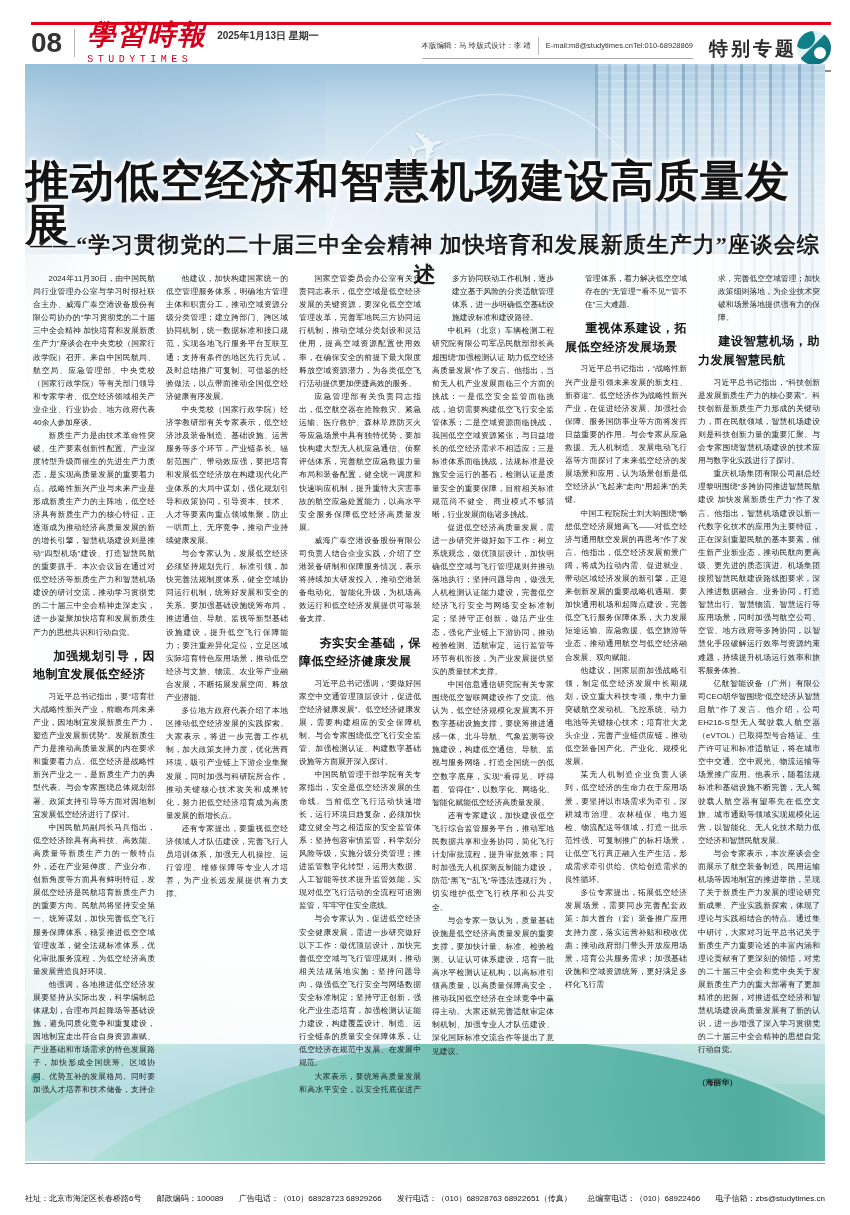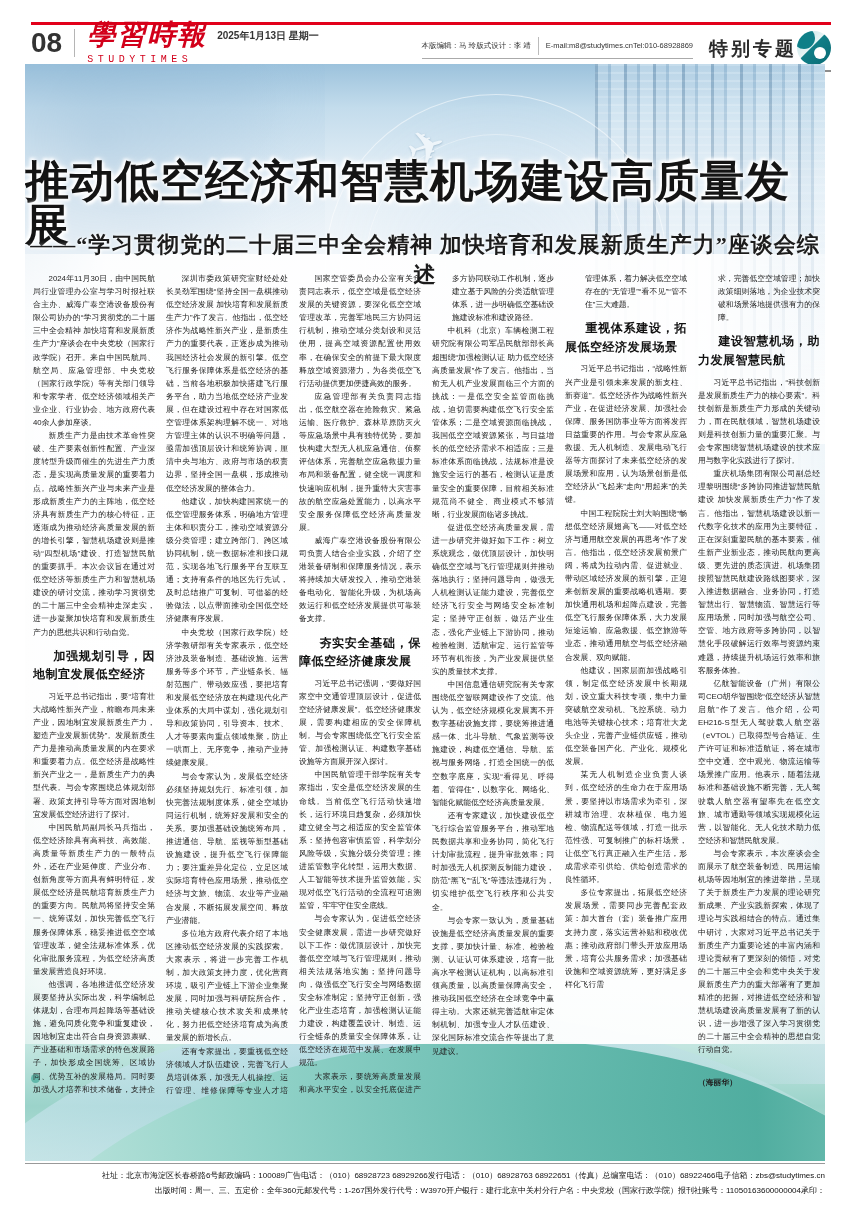--- a/index.html
+++ b/index.html
@@ -80,21 +80,21 @@
   .cols{position:absolute;left:33px;top:272px;width:787px;height:824px;display:flex;gap:11px;overflow:hidden;}
   .col{flex:1;overflow:hidden;font-size:7.8px;line-height:13.1px;text-align:justify;color:#222;}
   .col p{margin:0;text-indent:2em;}
   .col p.cont{text-indent:0;margin-left:20px;}
   .col h3{font-size:12px;font-weight:800;color:#111;line-height:1.55;margin:8px 0 6px;
     text-indent:1.7em;letter-spacing:.5px;text-align:justify;}
   .col p.byline{text-indent:0;text-align:left;font-weight:700;padding-right:8px;margin-top:20px;}
   
   .page-footer{position:absolute;left:25px;top:1163px;width:800px;border-top:1px solid #999;
     padding-top:4px;font-size:8px;color:#111;}
-  .fline{display:flex;justify-content:flex-end;line-height:15px;white-space:nowrap;}
+  .fline{display:flex;justify-content:space-between;line-height:15px;white-space:nowrap;margin-top:23px;}
 </style>
 </head>
 <body>
 
 <div class="page-header">
   <div class="red-rule"></div>
   <div class="header-row">
     <div class="hleft">
       <div class="page-num">08</div>
       <div class="vdiv"></div>
@@ -143,21 +143,20 @@
 <div class="cols">
     <div class="col">
       <p>2024年11月30日，由中国民航局行业管理办公室与学习时报社联合主办、威海广泰空港设备股份有限公司协办的“学习贯彻党的二十届三中全会精神 加快培育和发展新质生产力”座谈会在中央党校（国家行政学院）召开。来自中国民航局、航空局、应急管理部、中央党校（国家行政学院）等有关部门领导和专家学者、低空经济领域相关产业企业、行业协会、地方政府代表40余人参加座谈。</p>
       <p>新质生产力是由技术革命性突破、生产要素创新性配置、产业深度转型升级而催生的先进生产力质态，是实现高质量发展的重要着力点。战略性新兴产业与未来产业是形成新质生产力的主阵地，低空经济具有新质生产力的核心特征，正逐渐成为推动经济高质量发展的新的增长引擎，智慧机场建设则是推动“四型机场”建设、打造智慧民航的重要抓手。本次会议旨在通过对低空经济等新质生产力和智慧机场建设的研讨交流，推动学习贯彻党的二十届三中全会精神走深走实，进一步凝聚加快培育和发展新质生产力的思想共识和行动自觉。</p>
       <h3>加强规划引导，因地制宜发展低空经济</h3>
       <p>习近平总书记指出，要“培育壮大战略性新兴产业，前瞻布局未来产业，因地制宜发展新质生产力，塑造产业发展新优势”。发展新质生产力是推动高质量发展的内在要求和重要着力点。低空经济是战略性新兴产业之一，是新质生产力的典型代表。与会专家围绕总体规划部署、政策支持引导等方面对因地制宜发展低空经济进行了探讨。</p>
       <p>中国民航局副局长马兵指出，低空经济除具有高科技、高效能、高质量等新质生产力的一般特点外，还在产业延伸度、产业分布、创新角度等方面具有鲜明特征，发展低空经济是民航培育新质生产力的重要方向。民航局将坚持安全第一、统筹谋划，加快完善低空飞行服务保障体系，稳妥推进低空空域管理改革，健全法规标准体系，优化审批服务流程，为低空经济高质量发展营造良好环境。</p>
       <p>他强调，各地推进低空经济发展要坚持从实际出发，科学编制总体规划，合理布局起降场等基础设施，避免同质化竞争和重复建设，因地制宜走出符合自身资源禀赋、产业基础和市场需求的特色发展路子，加快形成全国统筹、区域协同、优势互补的发展格局。同时要加强人才培养和技术储备，支持企业加大研发投入，推动产学研用深度融合，不断塑造发展新动能新优势。</p>
     </div>
     <div class="col">
-      <p>深圳市委政策研究室财经处处长吴劲军围绕“坚持全国一盘棋推动低空经济发展 加快培育和发展新质生产力”作了发言。他指出，低空经济作为战略性新兴产业，是新质生产力的重要代表，正逐步成为推动我国经济社会发展的新引擎。低空飞行服务保障体系是低空经济的基础，当前各地积极加快搭建飞行服务平台，助力当地低空经济产业发展，但在建设过程中存在对国家低空管理体系架构理解不统一、对地方管理主体的认识不明确等问题，亟需加强顶层设计和统筹协调，厘清中央与地方、政府与市场的权责边界，坚持全国一盘棋，形成推动低空经济发展的整体合力。</p>
       <p>他建议，加快构建国家统一的低空管理服务体系，明确地方管理主体和职责分工，推动空域资源分级分类管理；建立跨部门、跨区域协同机制，统一数据标准和接口规范，实现各地飞行服务平台互联互通；支持有条件的地区先行先试，及时总结推广可复制、可借鉴的经验做法，以点带面推动全国低空经济健康有序发展。</p>
       <p>中央党校（国家行政学院）经济学教研部有关专家表示，低空经济涉及装备制造、基础设施、运营服务等多个环节，产业链条长、辐射范围广、带动效应强，要把培育和发展低空经济放在构建现代化产业体系的大局中谋划，强化规划引导和政策协同，引导资本、技术、人才等要素向重点领域集聚，防止一哄而上、无序竞争，推动产业持续健康发展。</p>
       <p>与会专家认为，发展低空经济必须坚持规划先行、标准引领，加快完善法规制度体系，健全空域协同运行机制，统筹好发展和安全的关系。要加强基础设施统筹布局，推进通信、导航、监视等新型基础设施建设，提升低空飞行保障能力；要注重差异化定位，立足区域实际培育特色应用场景，推动低空经济与文旅、物流、农业等产业融合发展，不断拓展发展空间、释放产业潜能。</p>
       <p>多位地方政府代表介绍了本地区推动低空经济发展的实践探索。大家表示，将进一步完善工作机制，加大政策支持力度，优化营商环境，吸引产业链上下游企业集聚发展，同时加强与科研院所合作，推动关键核心技术攻关和成果转化，努力把低空经济培育成为高质量发展的新增长点。</p>
       <p>还有专家提出，要重视低空经济领域人才队伍建设，完善飞行人员培训体系，加强无人机操控、运行管理、维修保障等专业人才培养，为产业长远发展提供有力支撑。</p>
     </div>
     <div class="col">
       <p>国家空管委员会办公室有关负责同志表示，低空空域是低空经济发展的关键资源，要深化低空空域管理改革，完善军地民三方协同运行机制，推动空域分类划设和灵活使用，提高空域资源配置使用效率，在确保安全的前提下最大限度释放空域资源潜力，为各类低空飞行活动提供更加便捷高效的服务。</p>
       <p>应急管理部有关负责同志指出，低空航空器在抢险救灾、紧急运输、医疗救护、森林草原防灭火等应急场景中具有独特优势，要加快构建大型无人机应急通信、侦察评估体系，完善航空应急救援力量布局和装备配置，健全统一调度和快速响应机制，提升重特大灾害事故的航空应急处置能力，以高水平安全服务保障低空经济高质量发展。</p>
       <p>威海广泰空港设备股份有限公司负责人结合企业实践，介绍了空港装备研制和保障服务情况，表示将持续加大研发投入，推动空港装备电动化、智能化升级，为机场高效运行和低空经济发展提供可靠装备支撑。</p>

